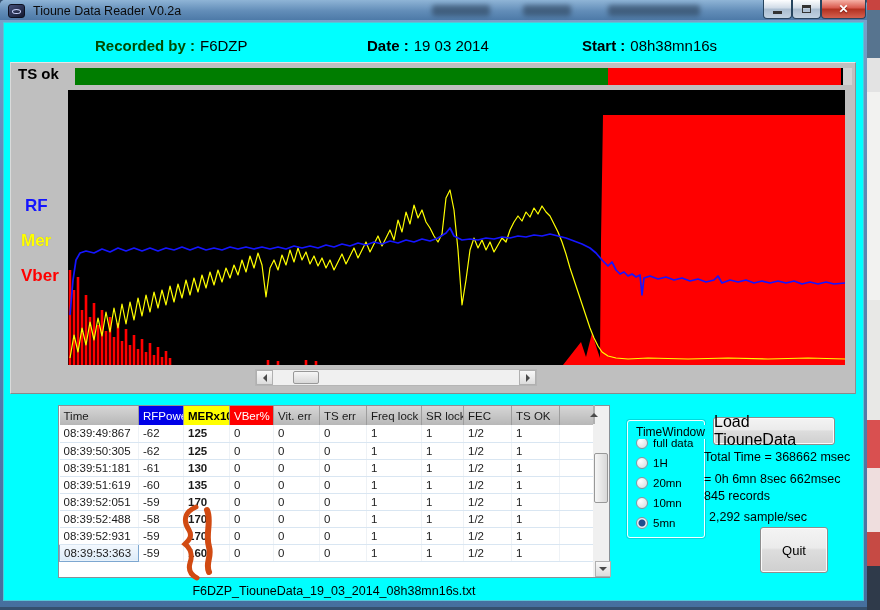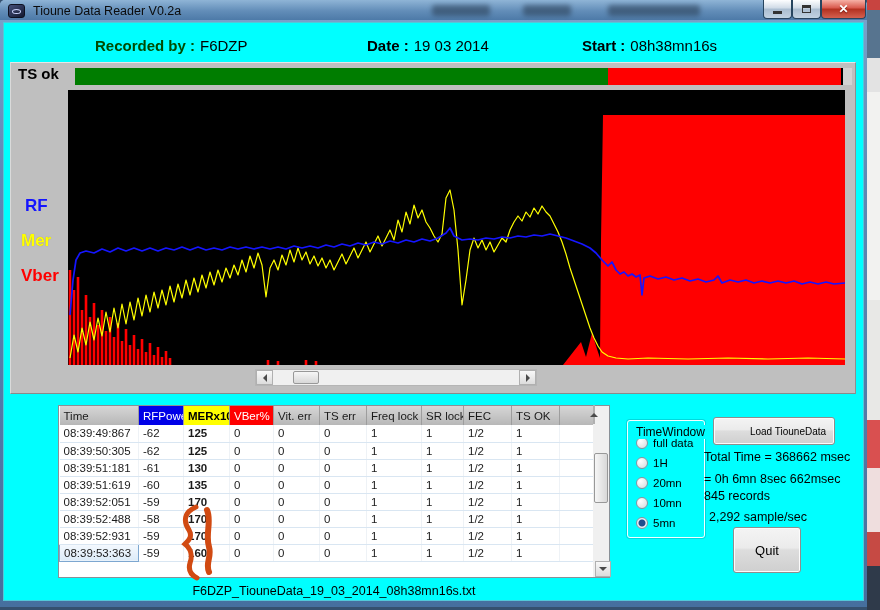--- a/index.html
+++ b/index.html
@@ -95,22 +95,22 @@
   #tw-title{position:absolute;left:633px;top:425px;background:#00ffff;padding:0 3px;font-size:12px;color:#000;z-index:5;}
   .radio-row{display:flex;align-items:center;height:20px;padding-left:8px;}
   .radio{width:12px;height:12px;border-radius:50%;border:1px solid #8a93a0;flex:0 0 auto;
        background:radial-gradient(circle at 35% 30%,#ffffff,#d4d8dc);}
   .radio.sel{background:radial-gradient(circle at 50% 50%,#1f4e8c 0 3px,#e8f0f8 4px);}
   .rlabel{margin-left:5px;font-size:11.5px;color:#000;white-space:nowrap;}
 
   .btn7{position:absolute;z-index:4;border:1px solid #8e8e8e;border-radius:3px;color:#000;
        background:linear-gradient(180deg,#f4f4f4 0%,#ebebeb 45%,#dddddd 50%,#cfcfcf 100%);
        display:flex;align-items:center;justify-content:center;box-shadow:inset 0 0 0 1px #fbfbfb;}
-  #btn-load{left:713px;top:417px;width:122px;height:28px;font-size:10px;padding-left:28px;}
-  #btn-quit{left:733px;top:527px;width:68px;height:46px;font-size:13px;}
+  #btn-load{left:713px;top:417px;width:122px;height:28px;font-size:16px;}
+  #btn-quit{left:760px;top:527px;width:68px;height:46px;font-size:13px;}
 
   .sidetext{position:absolute;font-size:12.5px;color:#000;z-index:4;white-space:nowrap;}
   #txt-total{left:704px;top:450px;} #txt-dur{left:704px;top:472px;}
   #txt-rec{left:704px;top:489px;}  #txt-rate{left:709px;top:510px;}
 
   #footer{position:absolute;left:58px;top:584px;width:552px;text-align:center;
        font-size:12.5px;color:#000;z-index:4;}
 
   
   #sliver{position:absolute;left:867px;top:0;width:13px;height:610px;z-index:10;}

